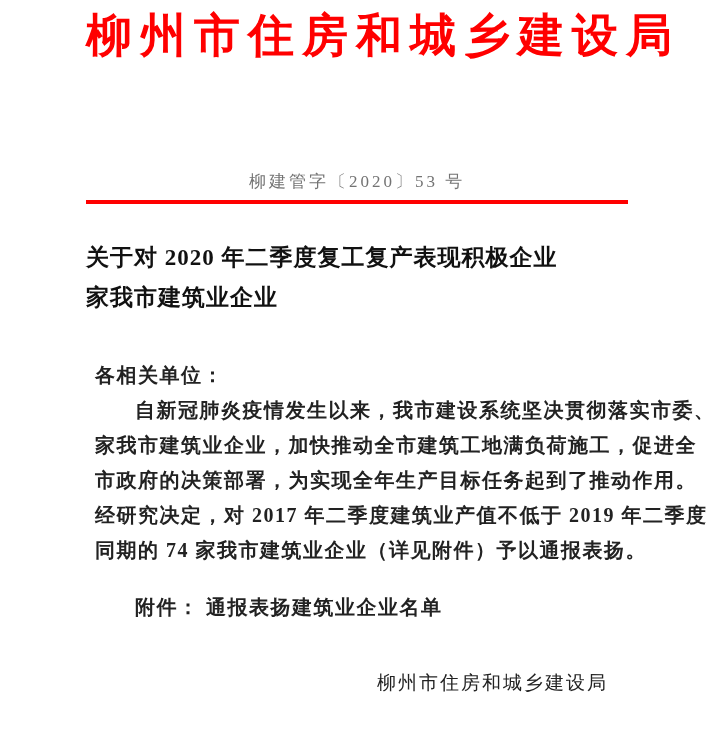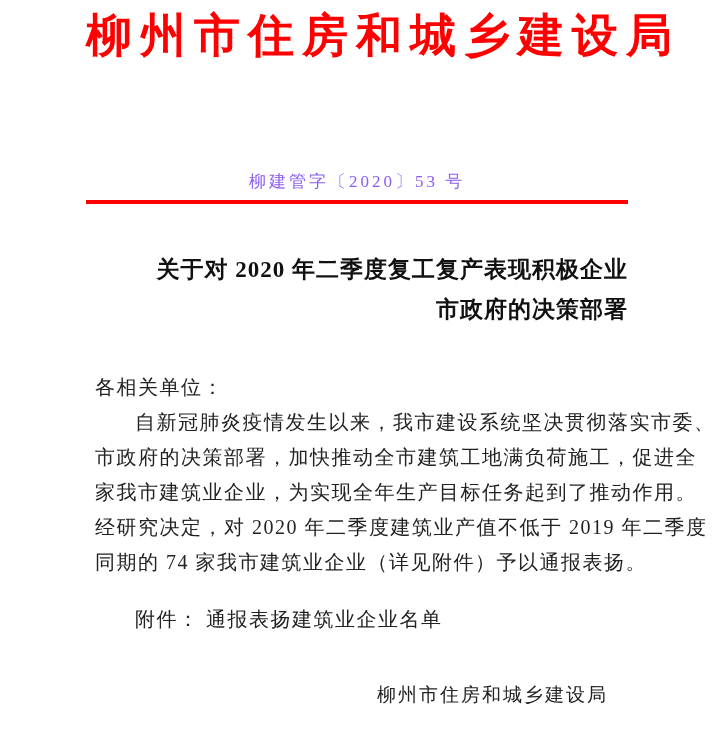--- a/index.html
+++ b/index.html
@@ -29,47 +29,48 @@
     color: #ff0000;
     letter-spacing: 8px;
     white-space: nowrap;
   }
   .doc-number {
     margin-top: 104px;
     text-align: center;
     font-size: 17px;
     line-height: 24px;
     letter-spacing: 3px;
-    color: #8b5cf6;
+    color: #737373;
   }
   .red-rule {
     margin-top: 6px;
     height: 4px;
     background: #ff0000;
     border: none;
   }
   .doc-title {
-    margin-top: 46px;
-    text-align: right;
+    margin-top: 34px;
+    text-align: left;
     font-size: 23px;
     line-height: 40px;
     font-weight: bold;
     letter-spacing: 1px;
     color: #111111;
   }
   .body-text {
     margin-top: 40px;
     padding-left: 9px;
     font-size: 20px;
     line-height: 35px;
     letter-spacing: 1.5px;
     color: #222222;
   }
   .body-text .line {
     white-space: nowrap;
+    font-weight: bold;
   }
   .indent {
     text-indent: 2em;
   }
   .attachment {
     margin-top: 22px;
     text-indent: 2em;
     white-space: nowrap;
   }
   .signature {
@@ -92,30 +93,30 @@
 <div class="page">
 
   <div class="agency-header">柳州市住房和城乡建设局</div>
 
   <div class="doc-number">柳建管字〔2020〕53 号</div>
 
   <div class="red-rule"></div>
 
   <div class="doc-title">
     <div>关于对 2020 年二季度复工复产表现积极企业</div>
-    <div>市政府的决策部署</div>
+    <div>家我市建筑业企业</div>
   </div>
 
   <div class="body-text">
     <div class="line">各相关单位：</div>
     <div>
       <div class="line indent">自新冠肺炎疫情发生以来，我市建设系统坚决贯彻落实市委、</div>
-      <div class="line">市政府的决策部署，加快推动全市建筑工地满负荷施工，促进全</div>
-      <div class="line">家我市建筑业企业，为实现全年生产目标任务起到了推动作用。</div>
-      <div class="line">经研究决定，对 2020 年二季度建筑业产值不低于 2019 年二季度</div>
+      <div class="line">家我市建筑业企业，加快推动全市建筑工地满负荷施工，促进全</div>
+      <div class="line">市政府的决策部署，为实现全年生产目标任务起到了推动作用。</div>
+      <div class="line">经研究决定，对 2017 年二季度建筑业产值不低于 2019 年二季度</div>
       <div class="line">同期的 74 家我市建筑业企业（详见附件）予以通报表扬。</div>
     </div>
     <div class="attachment line">附件： 通报表扬建筑业企业名单</div>
   </div>
 
   <div class="signature">
     <div class="sig-inner">
       <div>柳州市住房和城乡建设局</div>
     </div>
   </div>

